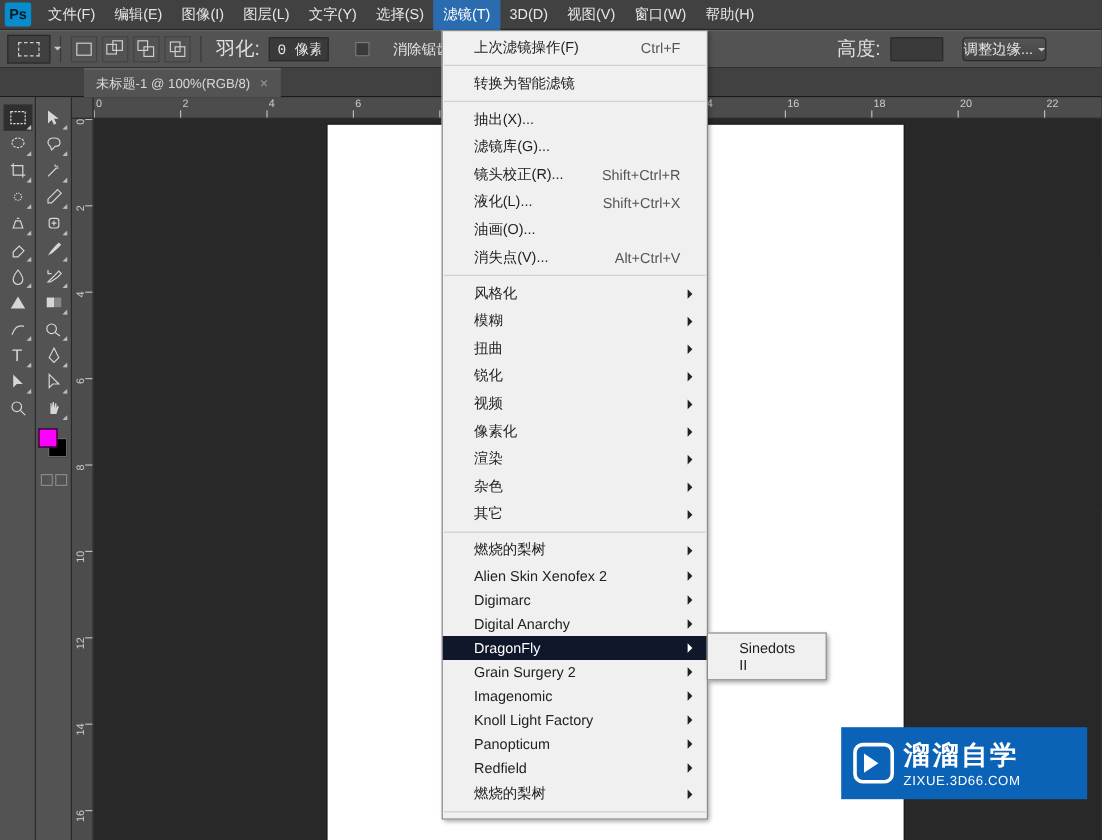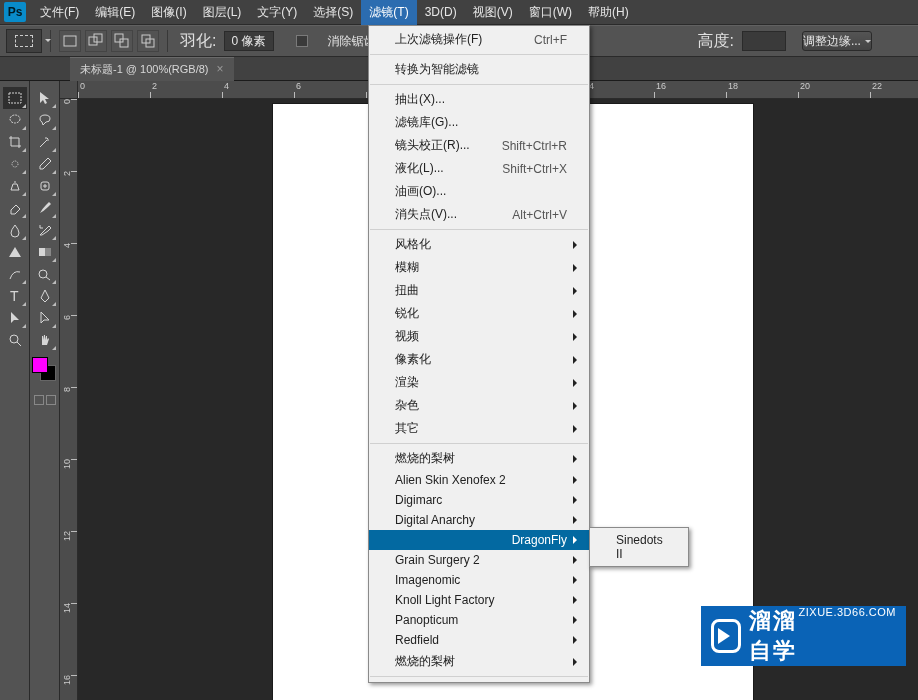--- a/index.html
+++ b/index.html
@@ -13,21 +13,21 @@
 
 
 .optionsbar { background: #535353; height: 32px; display: flex; align-items: center; padding: 0 6px; border-bottom: 1px solid #2a2a2a; border-top: 1px solid #616161; gap: 4px; }
 .tool-preset { width: 36px; height: 24px; background: #404040; border: 1px solid #2a2a2a; display: flex; align-items: center; justify-content: center; position: relative; }
 .tool-preset::after { content: ""; position: absolute; right: -10px; top: 9px; border: 3px solid transparent; border-top-color: #ccc; }
 .dotted-rect { width: 18px; height: 12px; border: 1px dashed #ccc; }
 .opt-icon { width: 22px; height: 22px; border: 1px solid #444; background: #535353; display: flex; align-items: center; justify-content: center; }
 .opt-icon svg { display:block; }
 .opt-sep { width: 1px; height: 22px; background: #383838; margin: 0 4px; }
 .opt-label { font-size: 16px; color: #e0e0e0; margin: 0 4px; }
-.opt-input { background: #3a3a3a; border: 1px solid #2a2a2a; color: #e6e6e6; padding: 2px 6px; font-size: 12px; width: 50px; height: 20px; }
+.opt-input { background: #3a3a3a; border: 1px solid #2a2a2a; color: #e6e6e6; padding: 2px 6px; font-size: 12px; width: 50px; height: 20px; font-family: Liberation Mono, monospace; }
 .opt-checkbox { display: flex; align-items: center; gap: 19px; margin-left: 18px; }
 .chk { width: 12px; height: 12px; border: 1px solid #7a7a7a; background: #3a3a3a; }
 .opt-button { background: linear-gradient(#545454,#444); border: 1px solid #2a2a2a; color: #e6e6e6; padding: 2px 0; font-size: 12px; height: 20px; border-radius:3px; display:flex; align-items:center; gap:4px;}
 .tiny-tri { width:0; height:0; border: 3px solid transparent; border-top-color:#ccc; margin-top:3px;}
 
 
 .doc-tabbar { background: #414141; height: 24px; display: flex; align-items: center; padding-left: 70px; border-bottom: 1px solid #1b1b1b; }
 .doc-tab { background: #535353; padding: 4px 10px; font-size: 11px; color: #d8d8d8; display: flex; align-items: center; gap: 8px; border-top: 1px solid #6a6a6a; }
 .doc-tab .x { color: #999; font-size: 12px; }
 
@@ -55,33 +55,33 @@
 .ruler-v { position: absolute; left: 0; top: 18px; bottom: 0; width: 18px; background: #4c4c4c; border-right: 1px solid #2b2b2b; z-index: 2; }
 .ruler-v .tick { position:relative; width:100%; }
 .ruler-v .tick::after{ content:""; position:absolute; right:0; top:0; width:6px; border-top:1px solid #bbb;}
 .ruler-v .label { position:absolute; left:2px; top:0; font-size:9px; color:#ccc; writing-mode: vertical-rl; transform: rotate(180deg);}
 .canvas-wrap { position: absolute; left: 18px; top: 18px; right: 0; bottom: 0; background: #282828; }
 .canvas { position: absolute; left: 195px; top: 5px; width: 480px; height: 640px; background: #fff; box-shadow: 0 0 0 1px #1a1a1a; }
 
 
 .dropdown { position: absolute; top: 25px; left: 368px; width: 222px; background: #f0f0f0; color: #222; border: 1px solid #8a8a8a; box-shadow: 2px 2px 4px rgba(0,0,0,0.4); z-index: 100; padding: 2px 0; }
 .menu-row { display: flex; align-items: center; padding: 3px 22px 3px 26px; font-size: 12px; position: relative; justify-content: space-between; }
-.menu-row:hover, .menu-row.hov { background: #0369a1; color: #fff; justify-content: flex-end; }
+.menu-row:hover, .menu-row.hov { background: #0f172a; color: #fff; }
 .menu-row .arrow { position: absolute; right: 8px; top: 50%; transform: translateY(-50%); width: 0; height: 0; border: 4px solid transparent; border-left-color: #222; }
 .menu-row.hov .arrow { border-left-color: #fff; }
 .menu-sep { height: 1px; margin: 3px 1px; background: #d0d0d0; }
 .menu-shortcut { color: #555; font-size: 12px; }
 
 .submenu { position: absolute; left: 589px; top: 527px; width: 100px; background: #f0f0f0; color: #222; border: 1px solid #8a8a8a; box-shadow: 2px 2px 4px rgba(0,0,0,0.4); z-index: 101; padding: 2px 0; }
 
 
 .watermark { position: absolute; right: 12px; bottom: 34px; width: 205px; height: 60px; background: #0a63b6; display: flex; align-items: center; padding: 0 10px; gap: 8px; }
 .wm-play { width: 34px; height: 34px; border: 3px solid #fff; border-radius: 8px; display: flex; align-items: center; justify-content: center; }
 .wm-play::after { content: ""; width: 0; height: 0; border: 8px solid transparent; border-left: 12px solid #fff; margin-left: 4px; }
-.wm-text { display:flex; flex-direction:row; color:#fff; }
+.wm-text { display:flex; flex-direction:column; color:#fff; }
 .wm-text .big { font-size: 22px; font-weight: bold; letter-spacing:2px; }
 .wm-text .small { font-size: 11px; letter-spacing:0.5px; }
 </style>
 </head>
 <body>
 
 <div class="menubar">
   <div class="ps-logo">Ps</div>
   <div class="menubar-item">文件(F)</div>
   <div class="menubar-item">编辑(E)</div>

